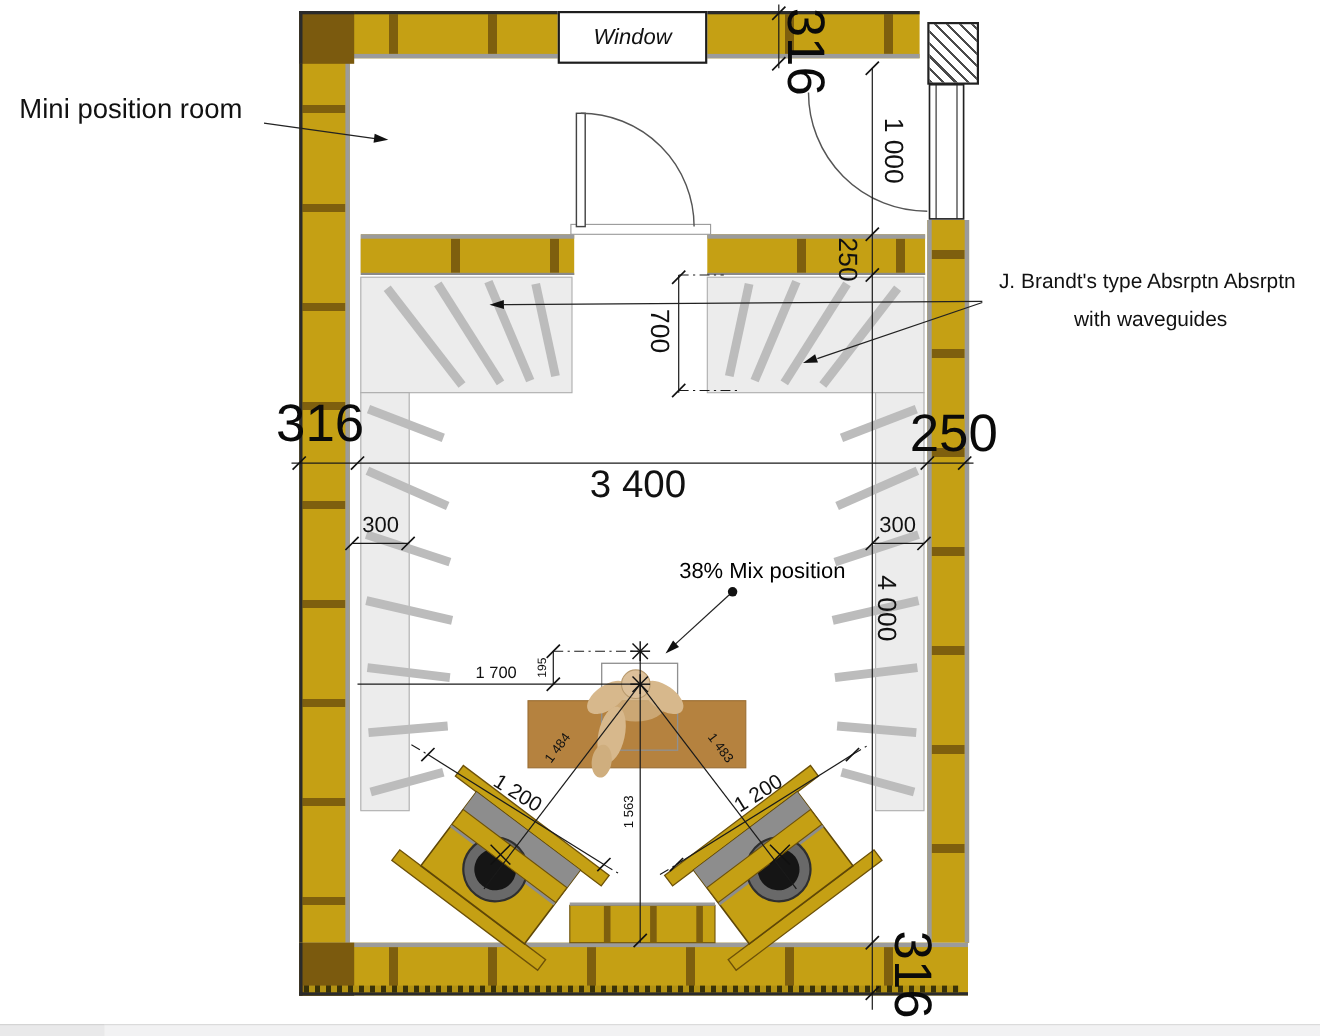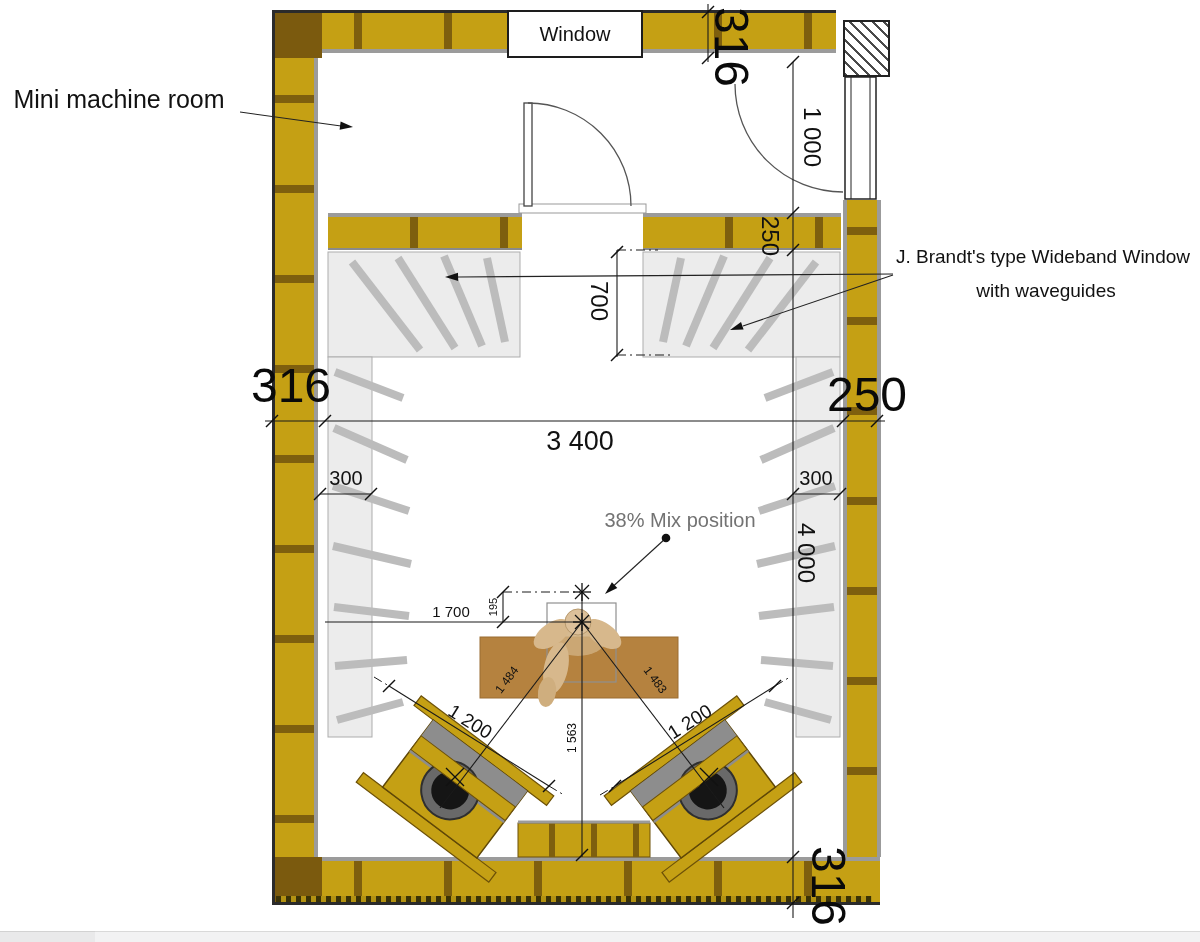--- a/index.html
+++ b/index.html
@@ -10,23 +10,23 @@
   
   .wall{position:absolute;background-color:#c5a014;}
   .wall.vjoints{background-image:repeating-linear-gradient(90deg,rgba(0,0,0,0) 0 82px,#7e5f0e 82px 90px);}
   .wall.hjoints{background-image:repeating-linear-gradient(0deg,rgba(0,0,0,0) 0 82px,#7e5f0e 82px 90px);}
   .corner{position:absolute;background:#7b5a0e;}
   
   .lbl{position:absolute;white-space:nowrap;color:#111;
        transform:translate(-50%,-50%) rotate(var(--r,0deg));line-height:1.05;}
   .big{font-size:48px;color:#0a0a0a;}
   svg{position:absolute;left:0;top:0;pointer-events:none;}
-  .note{color:#737373;}
+  .note{color:#000000;margin-left:13px;}
   .win{display:flex;align-items:center;justify-content:center;background:#fff;
-       border:2px solid #1d1d1d;font-size:20px;color:#111;}
+       border:2px solid #1d1d1d;font-size:20px;color:#111;font-style:italic;}
 </style>
 </head>
 <body>
 
 <div id="stage">
 
   <div class="wall vjoints" style="left:272px;top:10px;width:564px;height:43px;border-top:3px solid #2b2b2b;border-bottom:4px solid #9b9b9b;"></div>
   <div class="wall hjoints" style="left:272px;top:10px;width:46px;height:895px;border-left:3px solid #2b2b2b;border-right:4px solid #9b9b9b;"></div>
   <div class="wall hjoints" style="left:843px;top:200px;width:38px;height:657px;border-left:4px solid #9b9b9b;border-right:4px solid #9b9b9b;"></div>
   <div class="wall vjoints" style="left:272px;top:857px;width:608px;height:48px;border-top:4px solid #9b9b9b;border-bottom:3px solid #2b2b2b;"></div>
@@ -213,44 +213,44 @@
     </g>
     <g fill="#111" stroke="none">
       <polygon points="353,127 339.6,129.8 340.6,121.5"></polygon>
       <polygon points="445,277 458,272.8 458.2,280.9"></polygon>
       <polygon points="730,330 741,322 743.6,329.6"></polygon>
       <polygon points="605,594 611.9,582.3 617.3,588.1"></polygon>
       <circle cx="666" cy="538" r="4.3"></circle>
     </g>
   </svg>
 
-  <div class="lbl" style="left:119px;top:99px;font-size:25px;">Mini machine room</div>
+  <div class="lbl" style="left:119px;top:99px;font-size:25px;">Mini position room</div>
 
   <div class="lbl big" style="left:731px;top:47px;--r:90deg;">316</div>
   <div class="lbl" style="left:812px;top:137px;--r:90deg;font-size:24px;">1 000</div>
   <div class="lbl" style="left:770px;top:236px;--r:90deg;font-size:24px;">250</div>
   <div class="lbl" style="left:599px;top:301px;--r:90deg;font-size:24px;">700</div>
 
   <div class="lbl big" style="left:291px;top:386px;">316</div>
   <div class="lbl big" style="left:867px;top:395px;">250</div>
-  <div class="lbl" style="left:580px;top:441px;font-size:27px;">3 400</div>
+  <div class="lbl" style="left:580px;top:441px;font-size:35px;">3 400</div>
   <div class="lbl" style="left:346px;top:478px;font-size:20px;">300</div>
   <div class="lbl" style="left:816px;top:478px;font-size:20px;">300</div>
   <div class="lbl" style="left:806px;top:553px;--r:90deg;font-size:24px;">4 000</div>
 
   <div class="lbl note" style="left:680px;top:520px;font-size:20px;">38% Mix position</div>
 
   <div class="lbl" style="left:451px;top:612px;font-size:15px;">1 700</div>
   <div class="lbl" style="left:494px;top:607px;--r:-90deg;font-size:11px;">195</div>
   <div class="lbl" style="left:507px;top:680px;--r:-53deg;font-size:12px;">1 484</div>
   <div class="lbl" style="left:655px;top:680px;--r:53deg;font-size:12px;">1 483</div>
   <div class="lbl" style="left:470px;top:722px;--r:32deg;font-size:19px;">1 200</div>
   <div class="lbl" style="left:690px;top:722px;--r:-32deg;font-size:19px;">1 200</div>
   <div class="lbl" style="left:572px;top:738px;--r:-90deg;font-size:12px;">1 563</div>
 
   <div class="lbl big" style="left:828px;top:886px;--r:90deg;">316</div>
 
-  <div class="lbl" style="left:1043px;top:257px;font-size:19px;">J. Brandt's type Wideband Window</div>
+  <div class="lbl" style="left:1043px;top:257px;font-size:19px;">J. Brandt's type Absrptn Absrptn</div>
   <div class="lbl" style="left:1046px;top:291px;font-size:19px;">with waveguides</div>
 
   <div class="abs" style="left:0;top:931px;width:1200px;height:11px;background:#f2f2f3;border-top:1px solid #d9d9d9;"></div>
   <div class="abs" style="left:0;top:931px;width:95px;height:11px;background:#e9e9ea;border-top:1px solid #d2d2d2;"></div>
 </div>
 
 </body></html>

